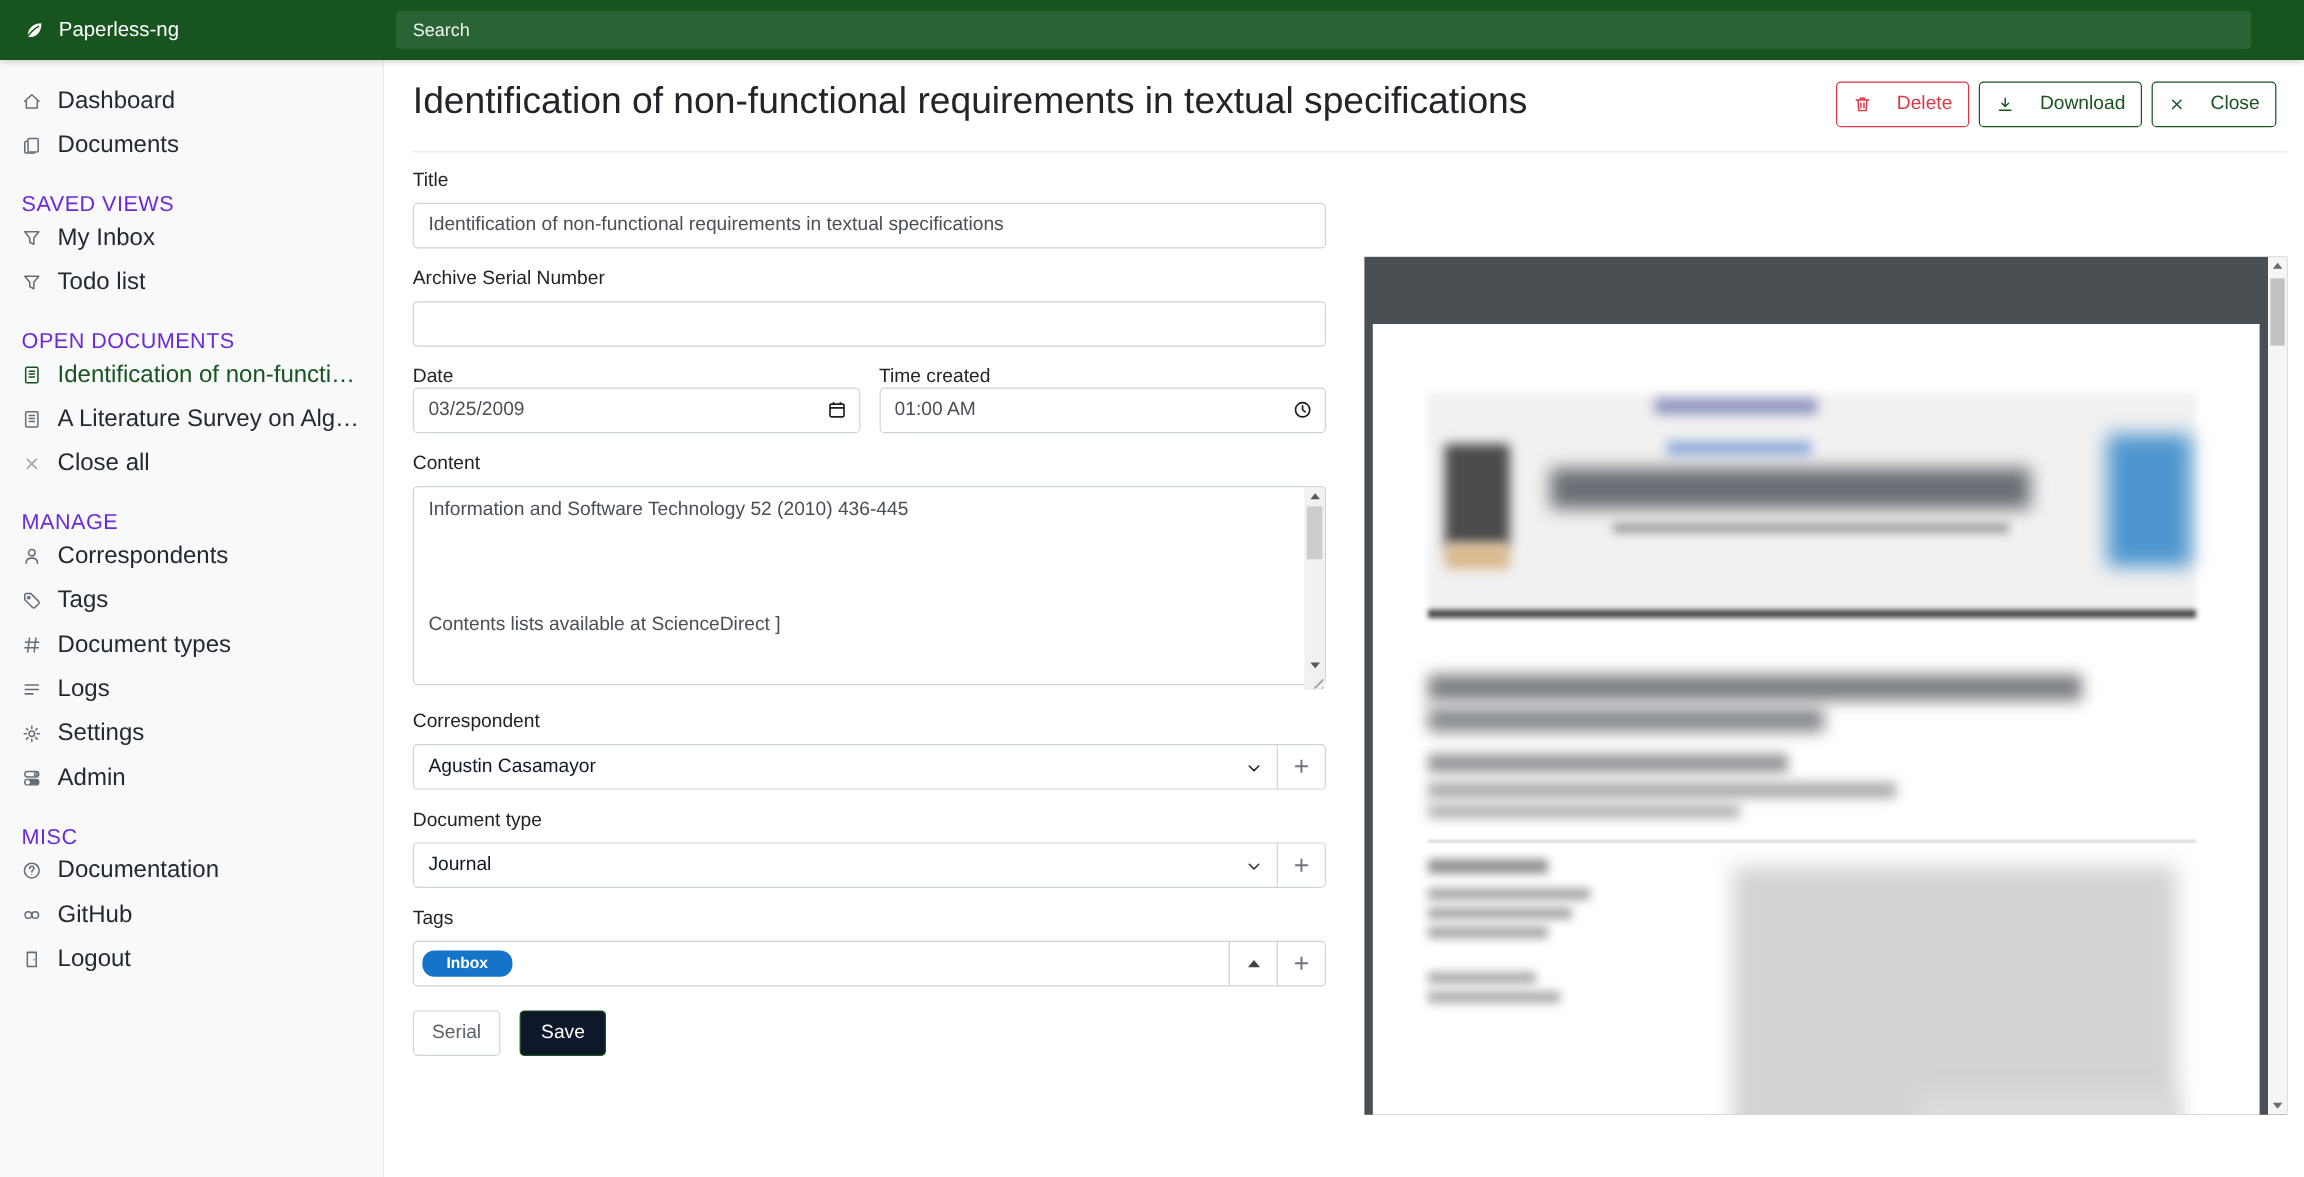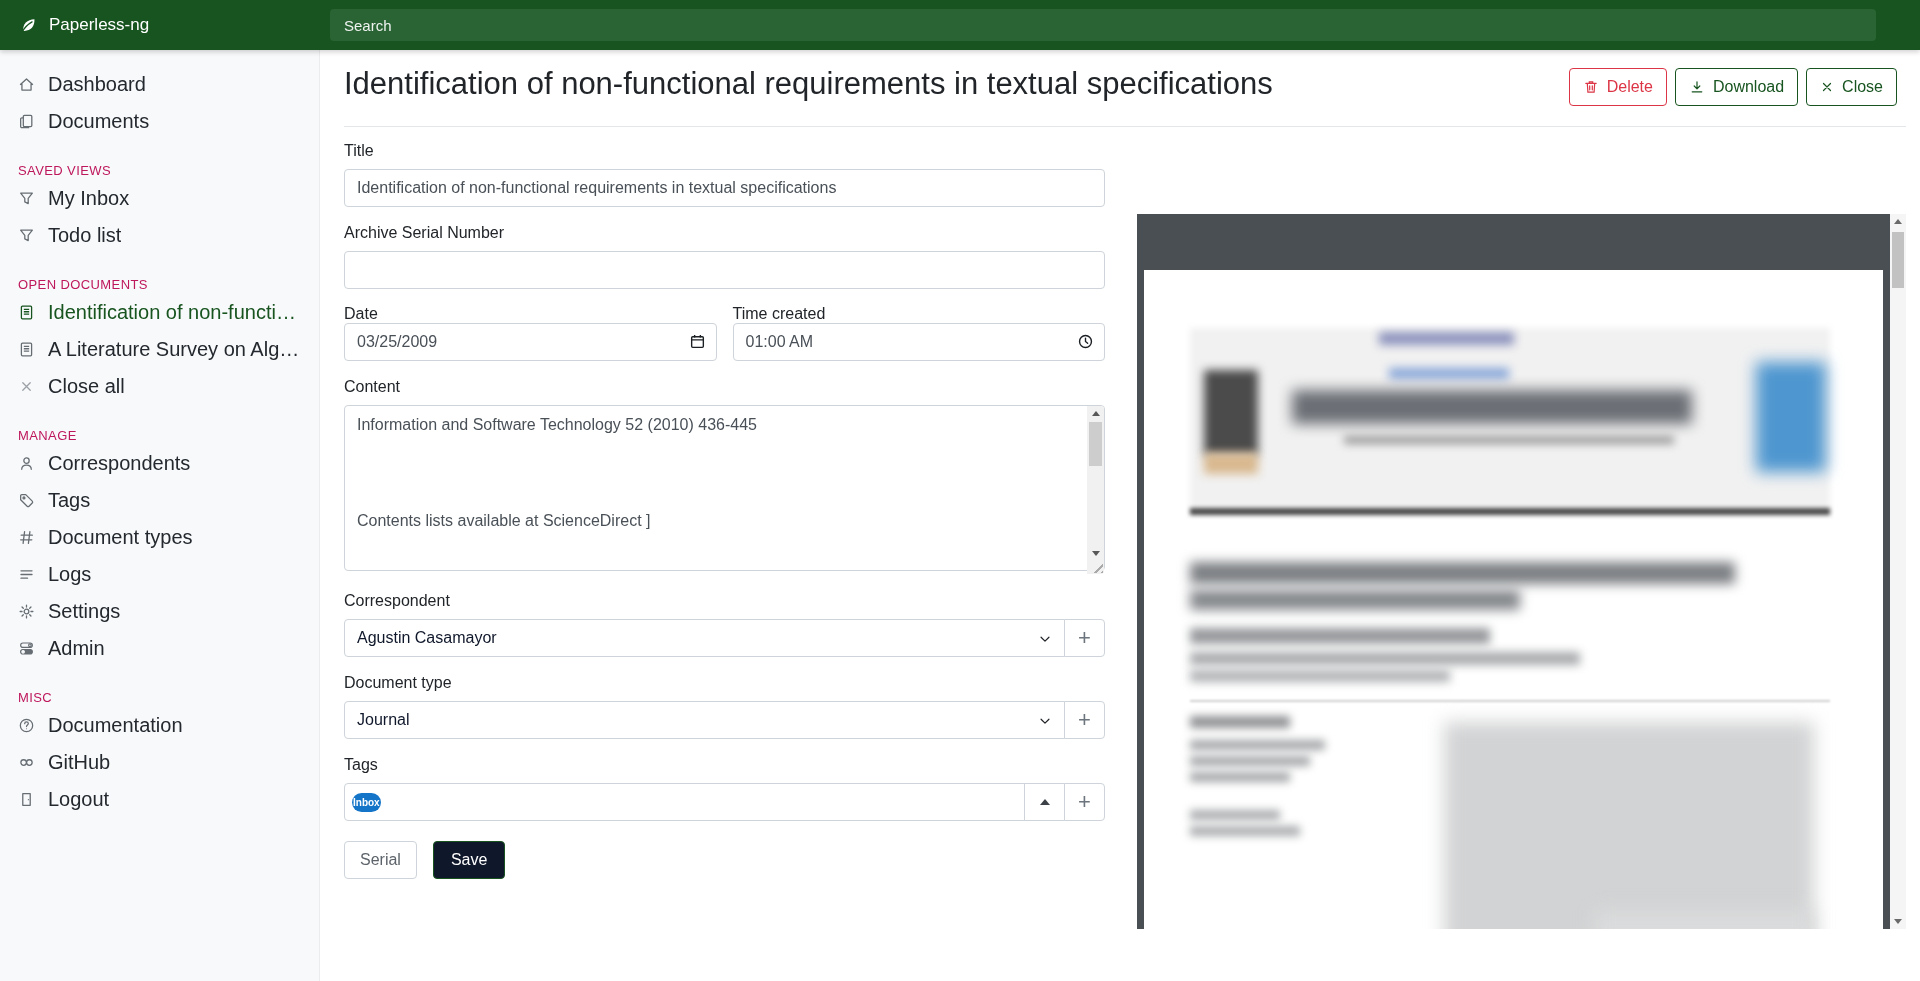--- a/index.html
+++ b/index.html
@@ -33,31 +33,31 @@
   .side-item {
     height:37px; display:flex; align-items:center; gap:13px; padding:0 18px;
     font-size:20px; color:#24292f; cursor:pointer; white-space:nowrap;
   }
   .side-item .ico { width:17px; height:17px; flex:0 0 17px; color:#666d73; }
   .side-item .lbl { overflow:hidden; text-overflow:ellipsis; }
   .side-item.active { color:#17541f; }
   .side-item.active .ico { color:#17541f; }
   .side-header {
     margin:20px 18px 0 18px; height:20px; display:flex; align-items:center;
-    font-size:13px; color:#be185d; letter-spacing:.4px;
+    font-size:18px; color:#6d28d9; letter-spacing:.4px;
   }
 
   
   .main { position:absolute; top:50px; left:320px; right:0; bottom:0; background:#fff; }
   .doc-header { position:relative; padding:14px 0 0 24px; height:54px; }
   .page-title { margin:0; font-size:31px; font-weight:400; color:#212529; line-height:40px; }
   .actions { position:absolute; top:18px; right:23px; display:flex; gap:8px; }
   .btn {
     height:38px; border-radius:4px; font-size:16px; padding:0 13px; background:#fff;
-    display:inline-flex; align-items:center; gap:8px; cursor:pointer; font-family:inherit;text-align:center;
+    display:inline-flex; align-items:center; gap:21px; cursor:pointer; font-family:inherit;text-align:center;
   }
   .btn-danger { border:1px solid #dc3545; color:#dc3545; }
   .btn-green  { border:1px solid #17541f; color:#17541f; }
   .divider { border:none; border-top:1px solid #e4e7ea; margin:22px 14px 0 24px; }
 
   .content-row { position:relative; padding:14px 0 0 24px; }
   .form-col { width:761px; }
   .group { margin-bottom:16px; }
   .group > label { display:block; margin-bottom:8px; font-size:16px; color:#212529; line-height:20px; }
   .form-control {
@@ -99,22 +99,22 @@
   }
   .sq-btn.last { border-radius:0 4px 4px 0; }
   .plus-glyph { font-size:22px; font-weight:300; line-height:1; color:#6c757d; }
   .caret-up { width:0; height:0; border-left:5px solid transparent; border-right:5px solid transparent; border-bottom:6px solid #3c4248; }
 
   .tags-box {
     flex:1; height:38px; border:1px solid #ced4da; border-radius:4px 0 0 4px;
     display:flex; align-items:center; padding:0 7px; background:#fff;
   }
   .tag-badge {
-    background:#1475c8; color:#fff; font-size:10px; font-weight:700;
-    padding:4px 1px; border-radius:10px; line-height:1.1;
+    background:#1475c8; color:#fff; font-size:13px; font-weight:700;
+    padding:4px 20px; border-radius:10px; line-height:1.1;
   }
 
   .form-actions { display:flex; gap:16px; margin-top:20px; }
   .btn-discard { border:1px solid #ced4da; color:#5d636a; padding:0 15px; }
   .btn-save { background:#0f172a; border:1px solid #17541f; color:#fff; padding:0 17px; }
 
   
   .preview {
     position:absolute; left:817px; top:87px; width:769px; height:715px;
     background:#4a4f54; overflow:hidden;

